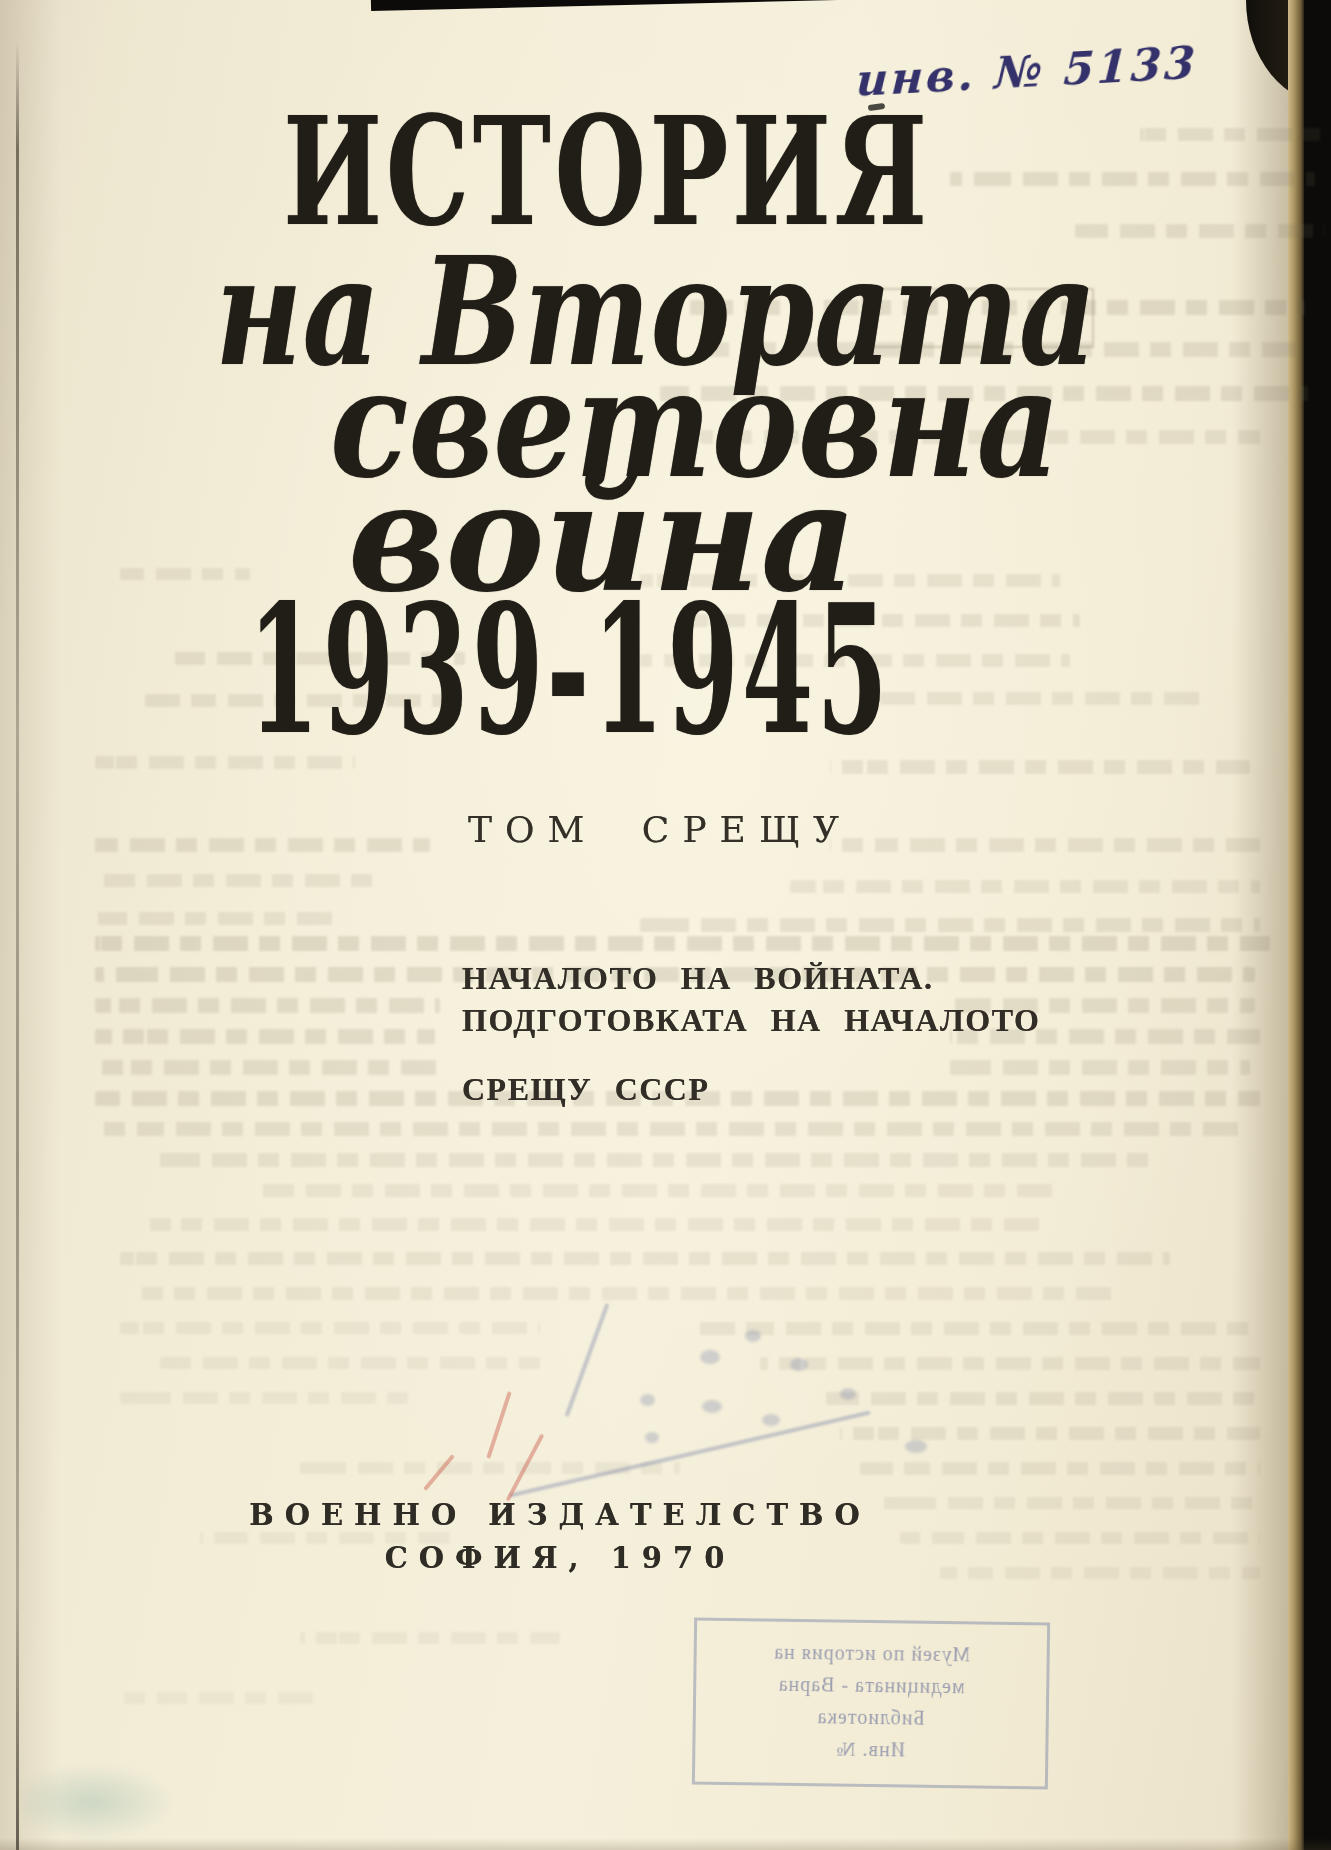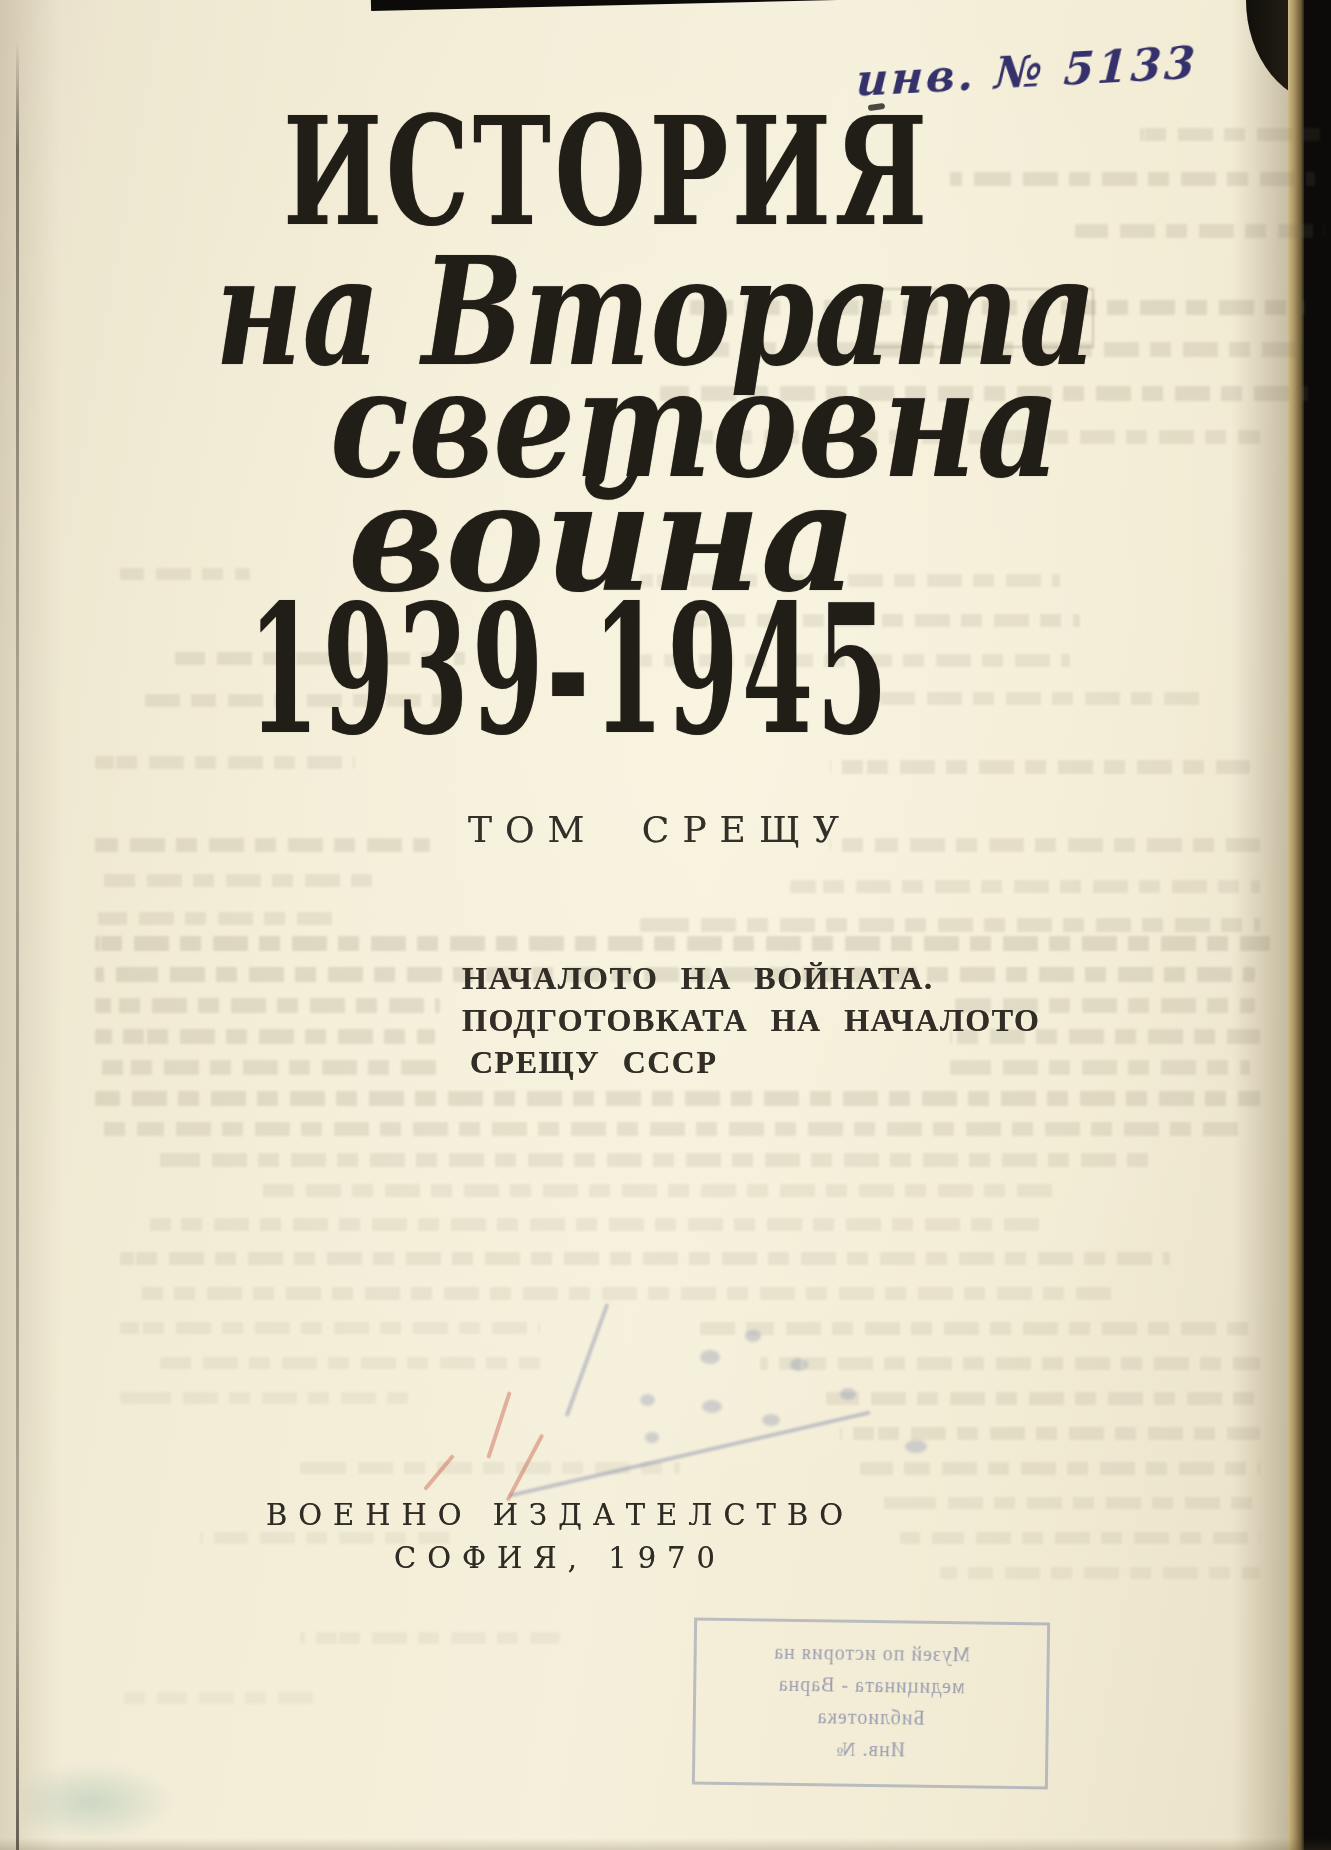--- a/index.html
+++ b/index.html
@@ -25,22 +25,22 @@
   .ink{color:#211d17;text-shadow:0 0 1px rgba(33,29,23,.55);white-space:nowrap;line-height:1;}
   .t1{top:96px;left:283px;font-size:150px;font-weight:bold;letter-spacing:5px;transform:scaleX(.70);transform-origin:left top;}
   .t2{top:236px;left:215px;font-size:150px;font-weight:bold;font-style:italic;transform:scaleX(.80);transform-origin:left top;}
   .t3{top:348px;left:330px;font-size:150px;font-weight:bold;font-style:italic;transform:scaleX(.86);transform-origin:left top;}
   .t4{top:462px;left:348px;font-size:150px;font-weight:bold;font-style:italic;transform:scaleX(.99);transform-origin:left top;}
   .t5{top:581px;left:248px;font-size:178px;font-weight:bold;letter-spacing:6px;transform:scaleX(.575);transform-origin:left top;}
   .volume{top:812px;left:468px;font-size:36px;letter-spacing:13px;word-spacing:20px;color:rgba(42,38,31,.88);white-space:nowrap;line-height:1;text-shadow:0 0 .5px rgba(42,38,31,.6);}
   .sub{font-family:"Liberation Serif",serif;font-weight:bold;font-size:32px;letter-spacing:1.5px;word-spacing:13px;color:#322e27;white-space:nowrap;line-height:1;text-shadow:0 0 .6px rgba(50,46,39,.7);}
   .sub1{top:962px;left:462px;}
   .sub2{top:1004px;left:462px;}
-  .sub3{top:1046px;left:462px;margin-left:8px;}
-  .imp{font-size:29px;letter-spacing:11px;color:#2f2b25;white-space:nowrap;line-height:1;transform:translateX(-50%);text-shadow:0 0 .5px rgba(47,43,37,.6);}
+  .sub3{top:1073px;left:462px;}
+  .imp{font-size:29px;letter-spacing:11px;color:#2f2b25;white-space:nowrap;line-height:1;transform:translateX(-50%);text-shadow:0 0 .5px rgba(47,43,37,.6);font-weight:bold;}
   .imp1{top:1501px;left:560px;}
   .imp2{top:1544px;left:560px;}
   
   .handnote{top:50px;left:856px;font-size:44px;font-style:italic;font-weight:bold;letter-spacing:3px;
     color:#34316b;transform:rotate(-3deg) skewX(-6deg);white-space:nowrap;line-height:1;filter:blur(.2px);}
   .ink-dash{top:104px;left:868px;width:17px;height:6px;background:#2c2a24;transform:rotate(-8deg);border-radius:3px;opacity:.85;}
   
   .bleed-line{filter:blur(1.3px);border-radius:2px;
     background:repeating-linear-gradient(90deg,rgba(118,108,86,1) 0 21px,rgba(118,108,86,0) 21px 33px,rgba(118,108,86,1) 33px 68px,rgba(118,108,86,0) 68px 79px);}
   .bleed-box{top:288px;left:862px;width:228px;height:56px;border:2px solid rgba(125,115,92,.30);filter:blur(1.2px);}

